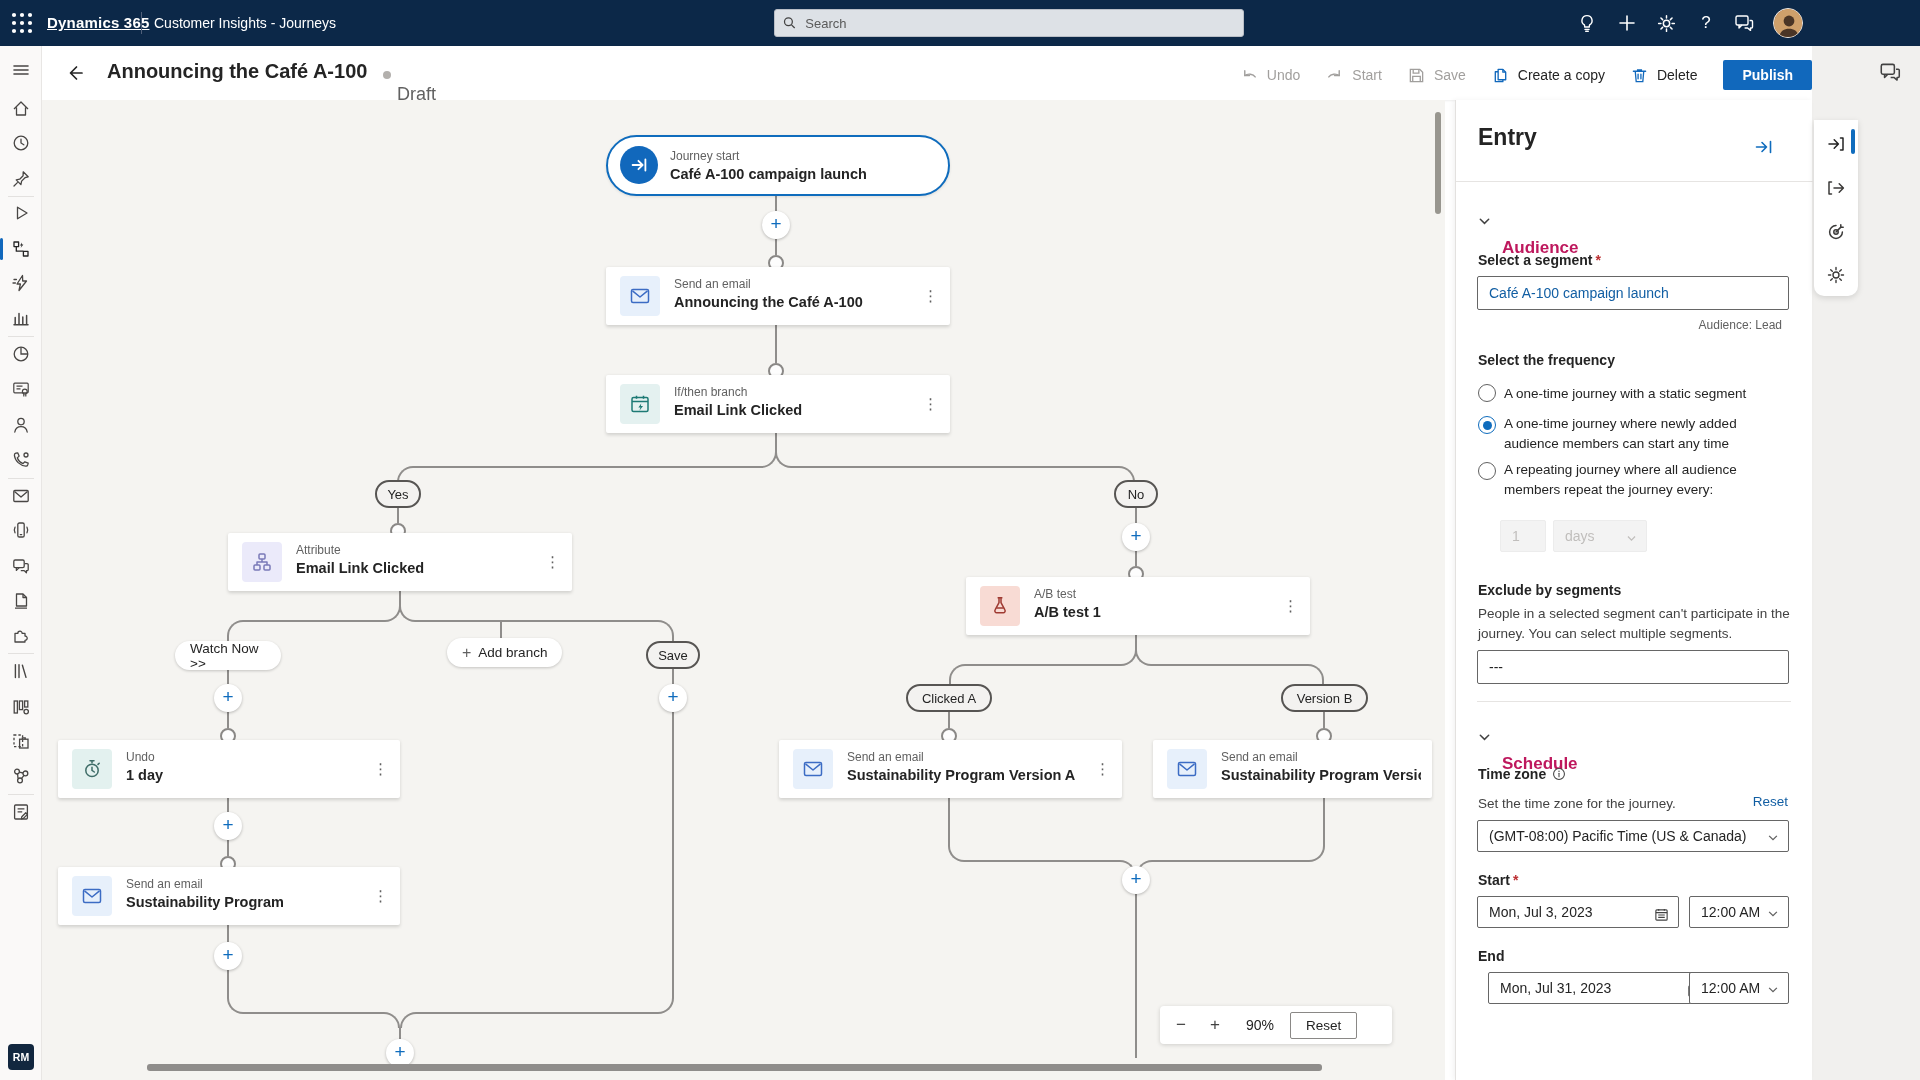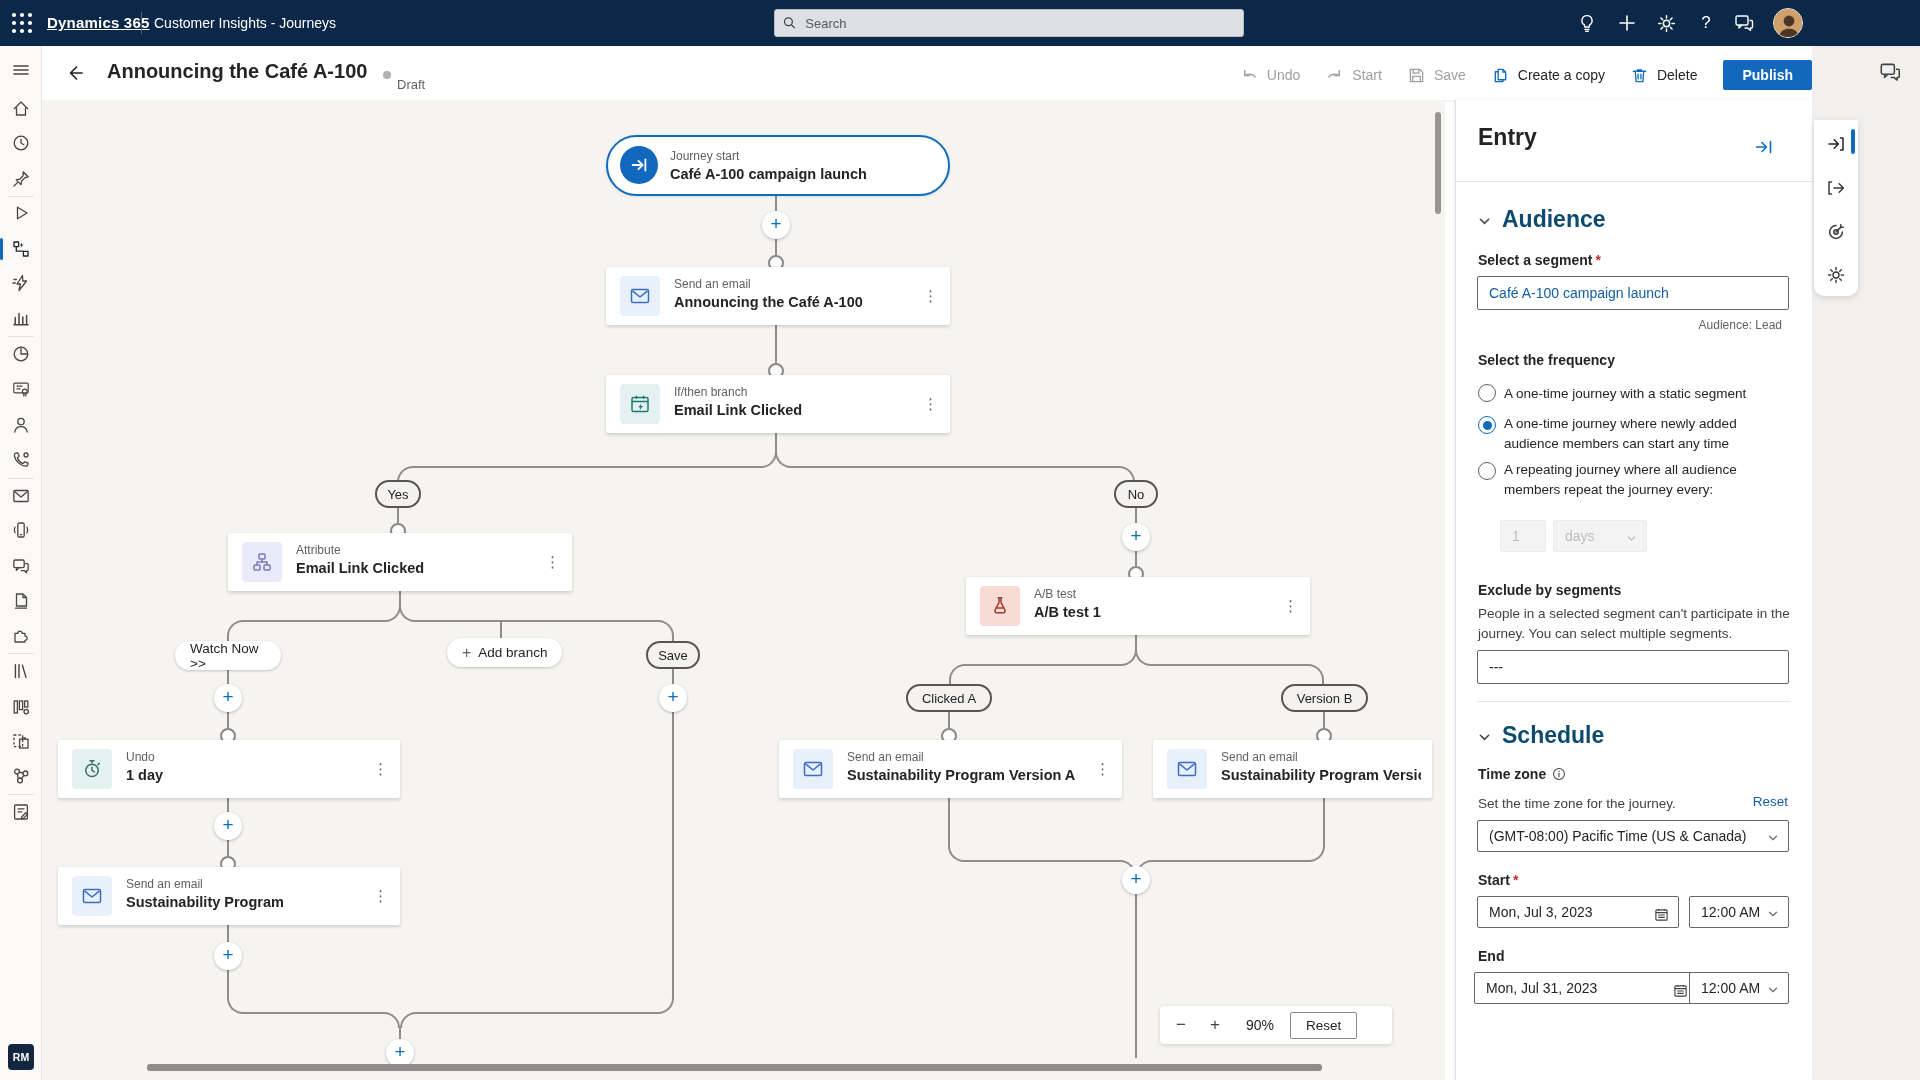--- a/index.html
+++ b/index.html
@@ -16,21 +16,21 @@
   .searchbox input{border:none;background:transparent;outline:none;font-size:13px;color:#333;width:100%;}
   .searchbox input::placeholder{color:#5a5a5a;}
   .navico{position:absolute;top:12px;width:22px;height:22px;color:#fff;display:flex;align-items:center;justify-content:center;cursor:pointer;}
   .avatar{position:absolute;left:1773px;top:8px;width:30px;height:30px;border-radius:50%;background:#c08a5a;overflow:hidden;border:1px solid #e8e8e8;cursor:pointer;}
 
   
   .cmdbar{position:absolute;left:0;top:46px;width:1812px;height:54px;background:#fff;box-shadow:0 1px 2px rgba(0,0,0,.07);}
   .backbtn{position:absolute;left:62px;top:60px;width:26px;height:26px;color:#242424;display:flex;align-items:center;justify-content:center;cursor:pointer;}
   .pagetitle{position:absolute;left:107px;top:60px;font-size:20px;font-weight:600;color:#242424;}
   .draftdot{position:absolute;left:383px;top:71px;width:8px;height:8px;border-radius:50%;background:#b3b0ad;}
-  .draftlbl{position:absolute;left:397px;top:77px;font-size:13px;color:#616161;}
+  .draftlbl{position:absolute;left:397px;top:84px;font-size:18px;color:#616161;}
   .cmdgroup{position:absolute;right:108px;top:58px;height:34px;display:flex;align-items:center;gap:26px;}
   .cmditem{display:flex;align-items:center;gap:9px;font-size:14px;cursor:pointer;}
   .cmditem.dis{color:#a19f9d;cursor:default;}
   .cmditem.en{color:#242424;}
   .cmditem.en svg{color:#1168bc;}
   .cmditem.dis svg{color:#a19f9d;}
   .publishbtn{background:#1168bc;color:#fff;font-size:14px;font-weight:600;border:none;border-radius:2px;padding:7px 19px;cursor:pointer;}
   .gutter{position:absolute;left:1812px;top:46px;width:108px;height:1034px;background:#f1f0ee;}
   .gutterchat{position:absolute;left:1878px;top:60px;width:24px;height:24px;color:#424242;cursor:pointer;}
 
@@ -75,21 +75,21 @@
   .zreset{border:1px solid #8a8886;background:#fff;border-radius:2px;font-size:13.5px;color:#242424;padding:5px 15px;cursor:pointer;}
   .vthumb{position:absolute;left:1435px;top:112px;width:6px;height:102px;background:#98968f;border-radius:3px;cursor:pointer;}
   .hthumb{position:absolute;left:147px;top:1064px;width:1175px;height:7px;background:#8f8d8b;border-radius:3px;cursor:pointer;}
 
   
   .panel{position:absolute;left:1455px;top:100px;width:357px;height:980px;background:#fff;border-left:1px solid #e3e1df;box-shadow:-2px 0 5px rgba(0,0,0,.05);}
   .panel .abs{position:absolute;}
   .ptitle{left:22px;top:24px;font-size:23px;font-weight:600;color:#242424;}
   .phdrline{left:0;top:81px;width:357px;height:1px;background:#e6e4e2;}
   .secchev{width:13px;height:13px;color:#424242;cursor:pointer;}
-  .sechdr{font-size:23px;font-weight:600;color:#0c4a6e;cursor:pointer;}
+  .sechdr{font-size:17px;font-weight:600;color:#be185d;cursor:pointer;margin-top:32px;}
   .flabel{font-size:14px;font-weight:600;color:#242424;}
   .req{color:#bc2f32;margin-left:3px;}
   .inbox{border:1px solid #666;border-radius:2px;background:#fff;display:flex;align-items:center;padding:0 11px;font-size:14px;color:#242424;cursor:pointer;}
   .inbox.linktext{color:#115ea3;}
   .note{font-size:12px;color:#616161;text-align:right;}
   .radio{width:18px;height:18px;border-radius:50%;border:1px solid #616161;background:#fff;cursor:pointer;position:absolute;left:22px;}
   .radio.sel{border:1px solid #0f6cbd;}
   .radio.sel::after{content:"";position:absolute;left:3.5px;top:3.5px;width:9px;height:9px;border-radius:50%;background:#0f6cbd;}
   .rlabel{position:absolute;left:48px;width:262px;font-size:13.5px;color:#242424;line-height:1.5;cursor:pointer;}
   .disbox{background:#f3f3f3;border:1px solid #ececec;border-radius:2px;color:#c0bebc;font-size:14px;display:flex;align-items:center;padding:0 11px;}
@@ -627,21 +627,21 @@
           </svg></span>
     </div>
     <div class="abs inbox" style="left:233px;top:796px;width:100px;height:32px">
         <span>12:00 AM</span>
       <span class="chevsm"><svg width="12" height="12" viewBox="0 0 14 14" fill="none" stroke="currentColor" stroke-width="1.5">
             <path d="M2.5 4.5 7 9l4.5-4.5"></path>
           </svg></span>
     </div>
 
     <span class="abs flabel" style="left:22px;top:848px">End</span>
-    <div class="abs inbox" style="left:18px;top:872px;width:224px;height:32px">
+    <div class="abs inbox" style="left:32px;top:872px;width:224px;height:32px">
         <span>Mon, Jul 31, 2023</span>
       <span class="chevsm" style="color:#424242"><svg width="15" height="15" viewBox="0 0 16 16" fill="none" stroke="currentColor" stroke-width="1.2">
             <rect x="2" y="3" width="12" height="11" rx="1"></rect>
             <path d="M2 6h12M5 2v2M11 2v2M4.5 8.5h7M4.5 11h7"></path>
           </svg></span>
     </div>
     <div class="abs inbox" style="left:233px;top:872px;width:100px;height:32px">
         <span>12:00 AM</span>
       <span class="chevsm"><svg width="12" height="12" viewBox="0 0 14 14" fill="none" stroke="currentColor" stroke-width="1.5">
             <path d="M2.5 4.5 7 9l4.5-4.5"></path>

